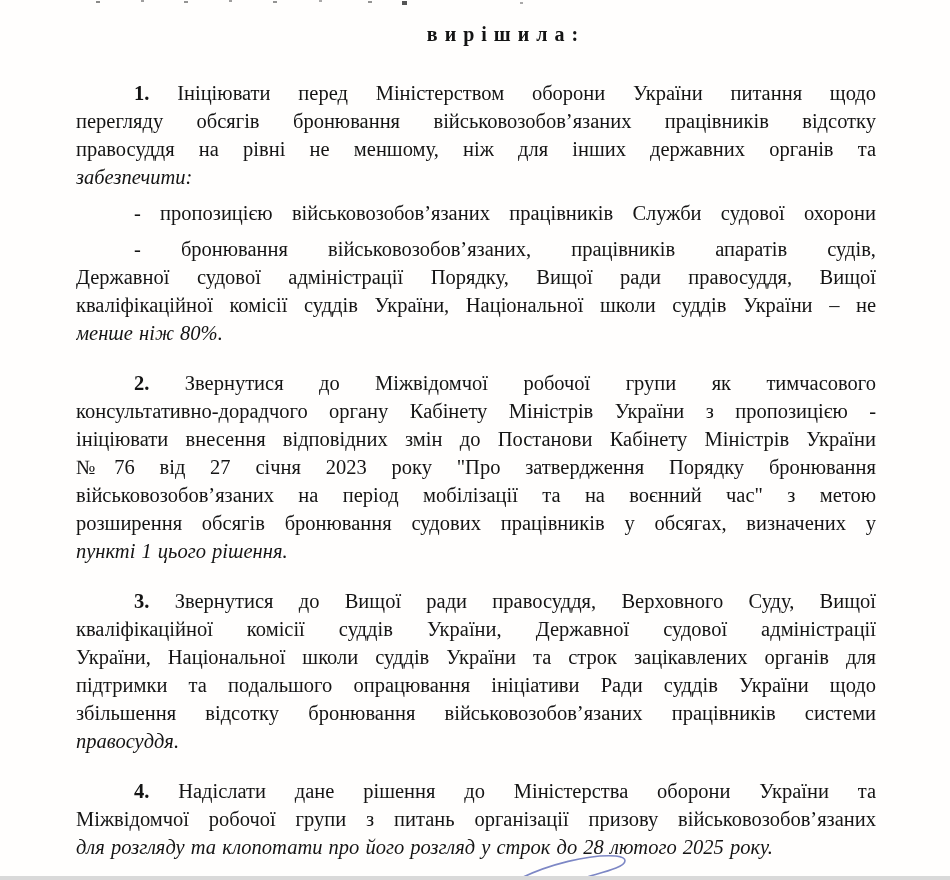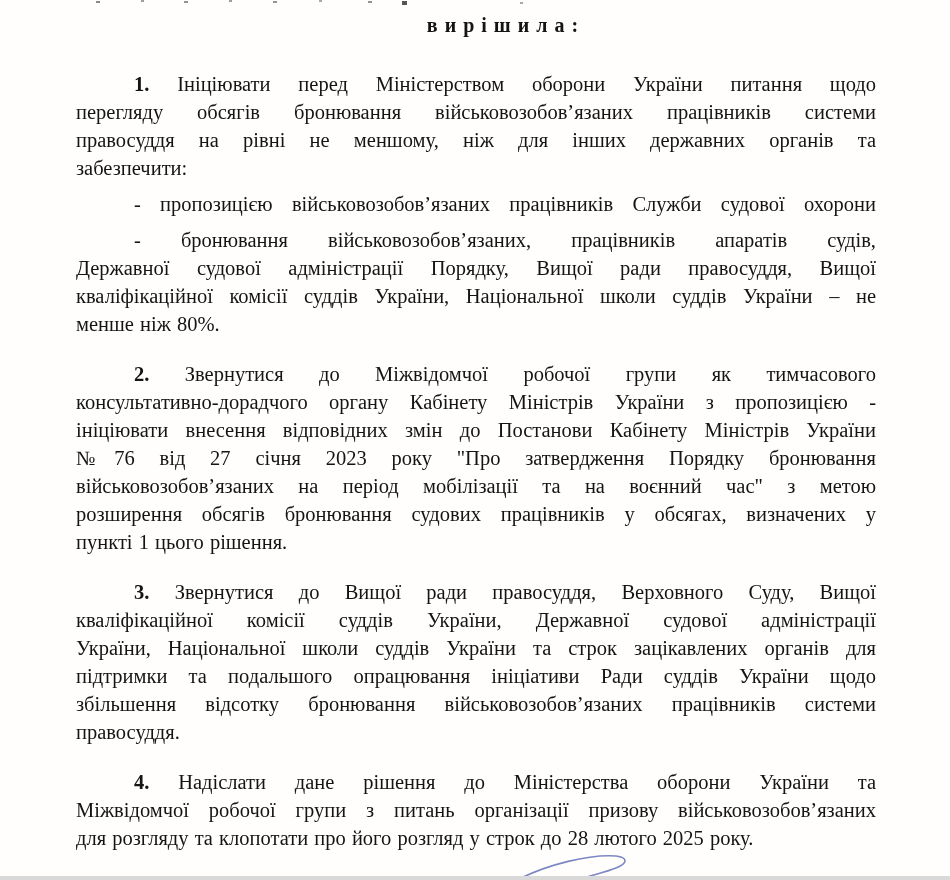--- a/index.html
+++ b/index.html
@@ -8,21 +8,21 @@
     width: 950px;
     height: 880px;
     background: #fffefd;
     overflow: hidden;
     font-family: "Liberation Serif", "DejaVu Serif", serif;
     color: #141414;
   }
   .textblock {
     position: absolute;
     left: 68px;
-    top: 8px;
+    top: 17px;
     width: 816px;
   }
   .heading {
     margin-top: 6px;
     width: 816px;
     text-align: center;
     transform: translateX(30px);
     font-weight: bold;
     font-size: 20px;
     letter-spacing: 7px;
@@ -35,20 +35,21 @@
     line-height: 28px;
     height: 28px;
     overflow: hidden;
     text-align: justify;
     text-align-last: justify;
     word-spacing: 1px;
   }
   .line.last {
     text-align: right;
     text-align-last: left;
+    font-style: italic;
   }
   .line.indent { text-indent: 58px; }
   .num { font-weight: bold; }
   
   .frag { position: absolute; background: #2a2a2a; }
   
   .bottom-band {
     position: absolute;
     left: 0; bottom: 0;
     width: 950px; height: 4px;
@@ -78,21 +79,21 @@
     <div class="frag" style="left:402px; top:1px; width:5px; height:4px; opacity:.8;"></div>
     <div class="frag" style="left:520px; top:2px; width:3px; height:2px; opacity:.4;"></div>
   </div>
 
   <div class="textblock">
 
     <div class="heading">вирішила:</div>
 
     <div class="para first-gap">
       <div class="line indent"><span class="num">1.</span> <span>Ініціювати перед Міністерством оборони України питання щодо</span></div>
-      <div class="line">перегляду обсягів бронювання військовозобов’язаних працівників системи</div>
+      <div class="line">перегляду обсягів бронювання військовозобов’язаних працівників відсотку</div>
       <div class="line">правосуддя на рівні не меншому, ніж для інших державних органів та</div>
       <div class="line last">забезпечити:</div>
     </div>
 
     <div class="para">
       <div class="line indent">- пропозицією військовозобов’язаних працівників Служби судової охорони</div>
     </div>
 
     <div class="para">
       <div class="line indent">- бронювання військовозобов’язаних, працівників апаратів судів,</div>

